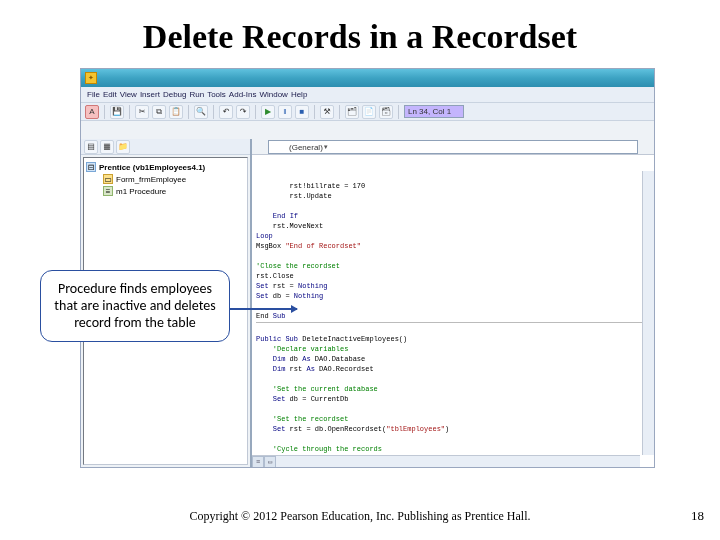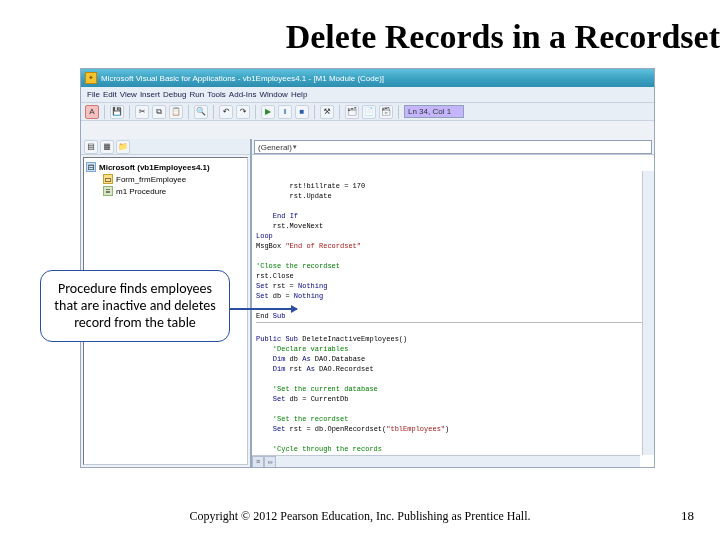--- a/index.html
+++ b/index.html
@@ -9,21 +9,21 @@
     background: #fff;
     font-family: Arial, sans-serif;
     position: relative;
     overflow: hidden;
   }
   .slide-title {
     font-family: "Times New Roman", serif;
     font-size: 34px;
     font-weight: bold;
     color: #000;
-    text-align: right;
+    text-align: center;
     padding: 18px 0 8px 0;
   }
   .screenshot {
     position: absolute;
     left: 80px;
     top: 68px;
     width: 575px;
     height: 400px;
     border: 1px solid #9aa7bf;
     background: #eef2f6;
@@ -143,25 +143,25 @@
   }
   .code-top {
     height:16px;
     display:flex;
     background:#eef2f6;
     border-bottom:1px solid #c0c8d5;
   }
   .code-dd {
     flex:1;
     height:14px;
-    margin:1px 2px;
+    margin:1px 16px;
     background:#fff;
     border:1px solid #8fa1b8;
     font-size:8px;
-    padding:0 3px;
+    padding:0 20px;
     display:flex;align-items:center;justify-content:flex-start;
   }
   .code-dd .arrow { font-size:6px; color:#555; }
   .code-body {
     flex:1;
     background:#fff;
     font-family:"Courier New",monospace;
     font-size:7px;
     line-height:10px;
     padding:16px 4px;
@@ -212,21 +212,21 @@
     position: absolute;
     left: 0; right: 0;
     bottom: 16px;
     text-align: center;
     font-family: "Times New Roman", serif;
     font-size: 12px;
     color: #000;
   }
   .page-num {
     position: absolute;
-    right: 26px;
+    right: 16px;
     bottom: 16px;
     font-family: "Times New Roman", serif;
     font-size: 13px;
     color: #000;
   }
   .code-scroll {
     position:absolute;
     left:0;right:14px;bottom:0;height:12px;
     background:#e8eef6;border-top:1px solid #c0c8d5;
     display:flex;
@@ -238,21 +238,20 @@
   }
 </style>
 </head>
 <body>
 
 <div class="slide-title">Delete Records in a Recordset</div>
 
 <div class="screenshot">
   <div class="titlebar">
     <span class="vb-icon">✦</span>
-    <span class="title-text">Microsoft Visual Basic for Applications - vb1Employees4.1 - [M1 Module (Code)]</span>
   </div>
   <div class="menubar">
     <span>File</span>
     <span>Edit</span>
     <span>View</span>
     <span>Insert</span>
     <span>Debug</span>
     <span>Run</span>
     <span>Tools</span>
     <span>Add-Ins</span>
@@ -289,21 +288,21 @@
   <div class="main-area">
     <div class="project-panel">
       <div class="panel-toolbar">
         <span class="tool-btn">▤</span>
         <span class="tool-btn">▦</span>
         <span class="tool-btn">📁</span>
       </div>
       <div class="tree">
         <div class="tree-line">
           <span class="tree-icon proj">⊟</span>
-          <span class="tree-text bold">Microsoft (vb1Employees4.1)</span>
+          <span class="tree-text bold">Prentice (vb1Employees4.1)</span>
         </div>
         <div class="tree-line">
           <span class="tree-indent" style="width:14px;"></span>
           <span class="tree-icon folder">▭</span>
           <span class="tree-text">Form_frmEmployee</span>
         </div>
         <div class="tree-line">
           <span class="tree-indent" style="width:14px;"></span>
           <span class="tree-icon mod">≡</span>
           <span class="tree-text">m1 Procedure</span>

